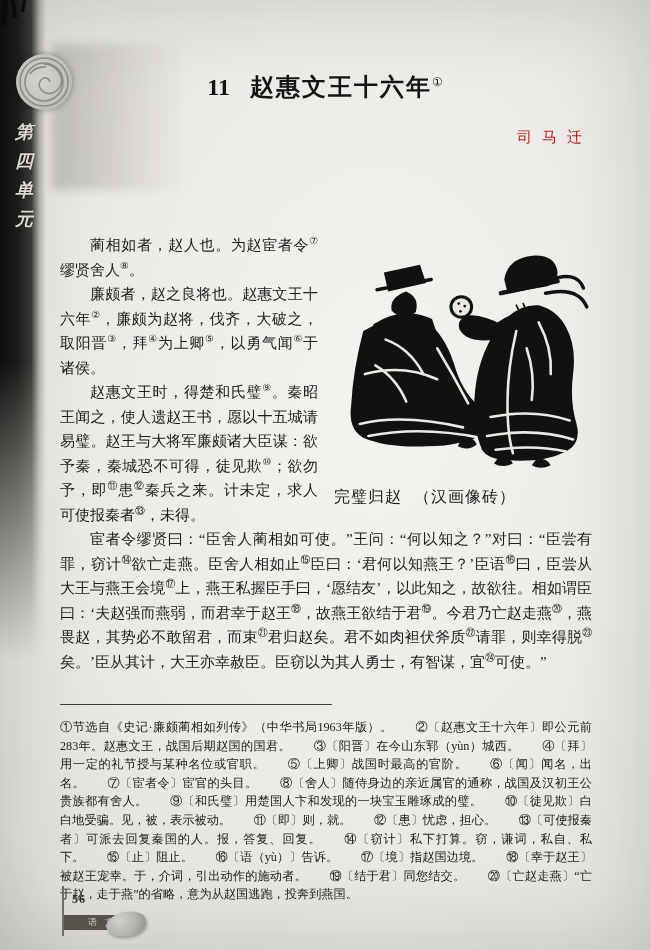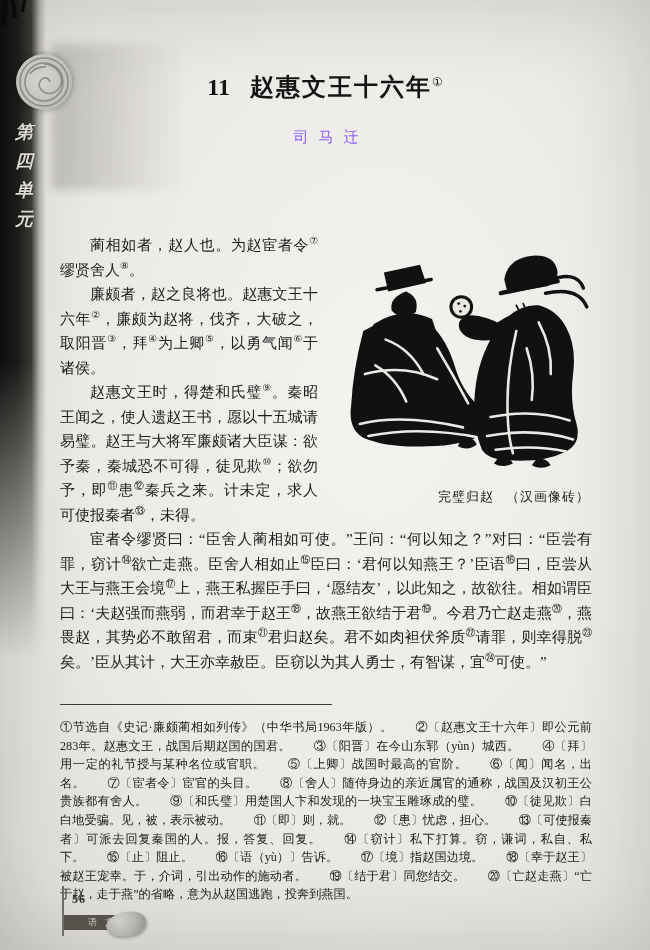--- a/index.html
+++ b/index.html
@@ -36,28 +36,28 @@
   .unit-label span{
     color:#dcd9d3;font-size:18px;line-height:20px;text-align:center;
     font-family:"Liberation Serif",serif;font-style:italic;font-weight:bold;
     text-shadow:0 0 2px rgba(0,0,0,.6);
   }
   
   .content{position:absolute;left:60px;top:66px;width:532px;}
   .lesson-title{margin:0;text-align:center;font-size:24px;font-weight:bold;letter-spacing:2px;line-height:32px;color:#141414;}
   .lesson-title .num{margin-right:20px;letter-spacing:0;}
   .lesson-title sup{font-size:12px;font-weight:normal;}
-  .author{margin-top:24px;text-align:center;font-size:15px;letter-spacing:10px;color:#8b5cf6;line-height:20px;text-indent:10px;}
+  .author{margin-top:24px;text-align:right;font-size:15px;letter-spacing:10px;color:#b91c1c;line-height:20px;text-indent:10px;}
   .text-block{margin-top:86px;font-size:15px;line-height:24.5px;text-align:justify;color:#1c1c1c;}
   .text-block p{margin:0;text-indent:2em;}
   sup.ref{font-size:.66em;line-height:0;vertical-align:super;}
   
   .figure{float:right;width:258px;margin-left:16px;margin-bottom:6px;}
   .figure svg{display:block;width:258px;height:246px;}
-  .figure-caption{margin-top:6px;text-align:right;font-size:13px;color:#222;padding-right:2px;letter-spacing:1px;}
+  .figure-caption{margin-top:6px;font-size:16px;color:#222;padding-right:2px;letter-spacing:1px;}
   .figure-caption .src{margin-left:12px;}
   
   .fn-divider{border:none;border-top:1.5px solid #3c3c3c;width:272px;margin:30px 0 13px 0;}
   .footnotes{font-size:12.2px;line-height:18.6px;text-align:justify;color:#1b1b1b;}
   .footnotes .note{margin-right:1.85em;}
   .footnotes .note:last-child{margin-right:0;}
   
   .pg-rule{position:absolute;left:62px;top:886px;width:2px;height:50px;background:#6f6d69;}
   .page-number{position:absolute;left:72px;top:892px;font-size:12px;font-weight:bold;color:#2e2e2c;letter-spacing:1px;}
   .subject-badge{position:absolute;left:64px;top:915px;width:74px;height:15px;background:#56514b;

